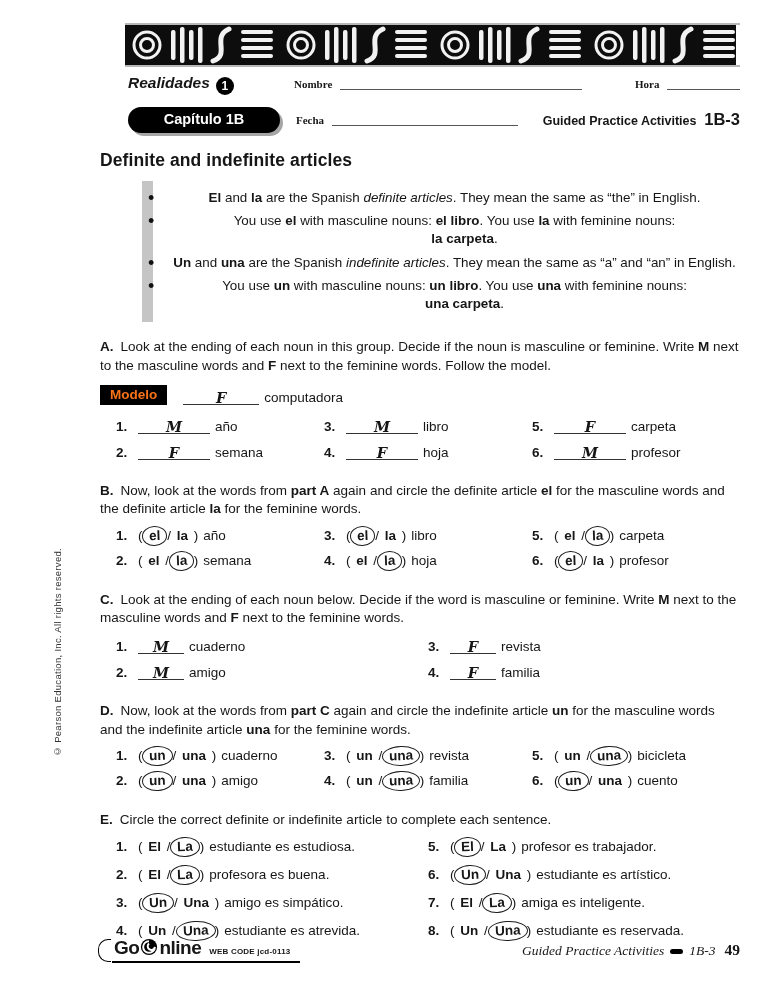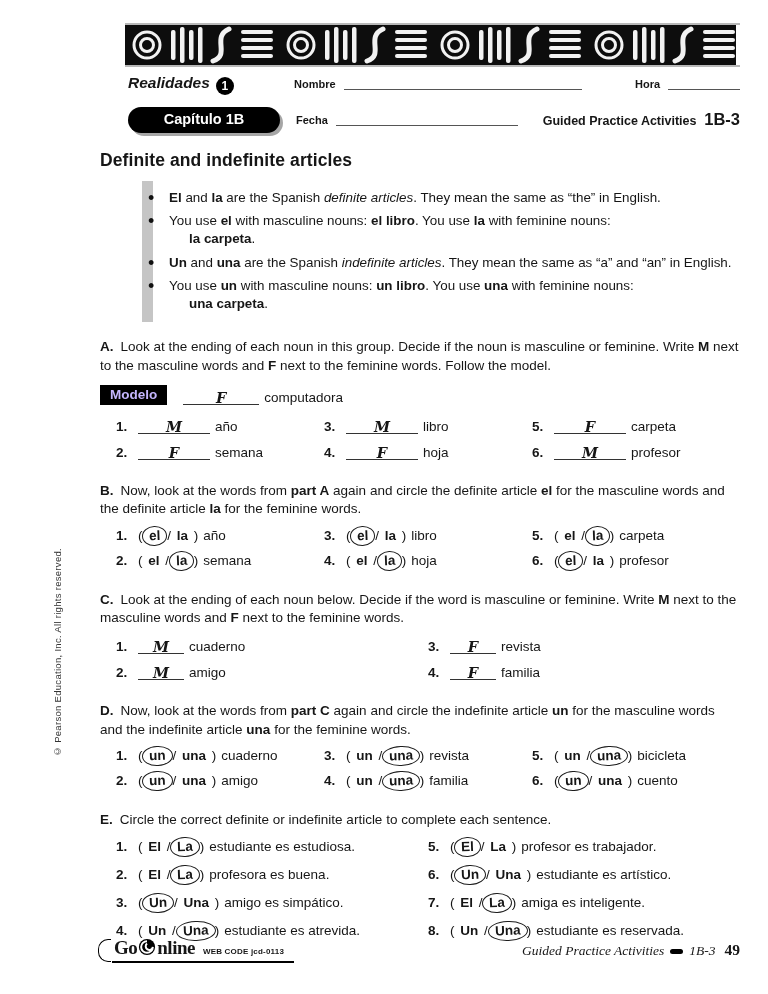--- a/index.html
+++ b/index.html
@@ -11,51 +11,51 @@
             border-top:2px solid #b8b8b8; border-bottom:2px solid #b8b8b8; }
   .banner svg { display:block; }
 
   
   .hdr { position:absolute; left:128px; right:28px; top:74px; }
   .hrow1, .hrow2 { display:flex; align-items:center; }
   .brand { width:166px; font-weight:bold; font-size:15.5px; font-style:italic; }
   .brand-level { display:inline-block; width:18px; height:18px; background:#000; color:#fff;
                  border-radius:50%; text-align:center; line-height:18px; font-size:12px;
                  font-style:normal; font-weight:bold; margin-left:6px; position:relative; top:2px; }
-  .field { display:flex; align-items:flex-end; }
+  .field { display:flex; align-items:flex-end;font-family:Liberation Serif, serif; }
   .flabel { font-weight:bold; font-size:11px; margin-right:8px; }
   .fline { flex:1; border-bottom:1.2px solid #555; height:4px; }
   .f-nombre { flex:1; margin-right:30px; }
   .f-hora { width:128px;padding-left:23px; }
   .hrow2 { margin-top:14px; }
   .chapter-badge { width:152px; text-align:center; background:#000; color:#fff; font-weight:bold;
                    font-size:14.5px; padding:4px 0 6px; border-radius:14px;
                    box-shadow:3px 3px 0 #a6a6a6; margin-right:16px; }
   .f-fecha { width:222px; margin-right:14px; }
   .gpa { flex:1; text-align:right; white-space:nowrap; padding-bottom:1px; }
   .gpa-t { font-weight:bold; font-size:12.5px; }
   .gpa-c { font-weight:bold; font-size:16.5px; margin-left:4px; }
 
   
   .main { position:absolute; left:100px; right:28px; top:150px; }
   .title { font-size:17.5px; font-weight:bold; margin-bottom:10px; letter-spacing:0.1px; }
 
   .infobox { margin:0 0 16px 42px; position:relative; padding:8px 0 4px 27px; }
   .infobox::before { content:""; position:absolute; left:0; top:0; bottom:0; width:11px; background:#c5c5c5; }
   .infobox ul { list-style:none; }
-  .infobox li { position:relative; margin-bottom:5px; line-height:1.36; font-size:13.4px; }
+  .infobox li { position:relative; margin-bottom:5px; line-height:1.36; font-size:13.4px;text-align:center; }
   .infobox li::before { content:"\2022"; position:absolute; left:-21px; top:-3px; font-size:18px; color:#111; }
   .indent { display:inline-block; width:20px; }
 
   .part { margin-bottom:13px; }
   .instr { line-height:1.38; margin-bottom:9px; }
   .plab { font-weight:bold; margin-right:7px; }
 
   .modelo { margin:4px 0 12px 0; display:flex; align-items:flex-end; }
-  .modelo-tag { background:#000; color:#c4b5fd; font-weight:bold; font-size:13.5px; padding:2px 10px 3px; margin-right:16px; }
+  .modelo-tag { background:#000; color:#f97316; font-weight:bold; font-size:13.5px; padding:2px 10px 3px; margin-right:16px; }
 
   .cols { display:flex; margin-left:16px; }
   .cols .col { flex:1; }
   .item { margin-bottom:9px; white-space:nowrap; }
   .num { display:inline-block; min-width:22px; font-weight:bold; }
 
   .blank { display:inline-block; border-bottom:1.3px solid #333; text-align:center; height:17px; vertical-align:baseline; }
   .w76 { width:76px; } .w72 { width:72px; } .w46 { width:46px; }
   .ans { font-family:"DejaVu Serif",serif; font-style:italic; font-weight:bold; font-size:14.5px; position:relative; top:1px; }
 
@@ -73,21 +73,21 @@
                     transform:rotate(180deg); font-size:9.5px; color:#333; letter-spacing:0.3px; }
 
   
   .footer { position:absolute; left:98px; right:28px; top:936px; display:flex;
             justify-content:space-between; align-items:flex-end; }
   .goonline { position:relative; padding-left:14px; }
   .goonline::before { content:""; position:absolute; left:0; top:3px; bottom:1px; width:12px;
                       border-left:1.4px solid #000; border-top:1.4px solid #000; border-bottom:1.4px solid #000;
                       border-radius:10px 0 0 10px; }
   .go-row1 { display:flex; align-items:baseline; border-bottom:2px solid #000; padding:0 10px 2px 2px; }
-  .go-go, .go-nline { font-family:Liberation Serif, serif; font-weight:bold; font-size:19px; letter-spacing:-0.5px; }
+  .go-go, .go-nline { font-family:Liberation Sans, sans-serif; font-weight:bold; font-size:19px; letter-spacing:-0.5px; }
   .go-swirl { width:18px; height:18px; margin:0 1px; position:relative; top:2px; }
   .web-code { font-size:8px; font-weight:bold; margin-left:8px; letter-spacing:0.2px; }
   .go-row2 { font-weight:bold; font-size:12.5px; letter-spacing:0.8px; padding:3px 0 0 6px; }
   .fright { font-family:"Liberation Serif",serif; font-style:italic; font-size:13.5px; white-space:nowrap; padding-bottom:4px; }
   .fr-dash { display:inline-block; width:13px; height:5px; background:#000; border-radius:2.5px; margin:0 6px; vertical-align:middle; }
   .fr-page { font-style:normal; font-weight:bold; font-size:15.5px; margin-left:9px; }
 </style>
 </head>
 <body>
 

